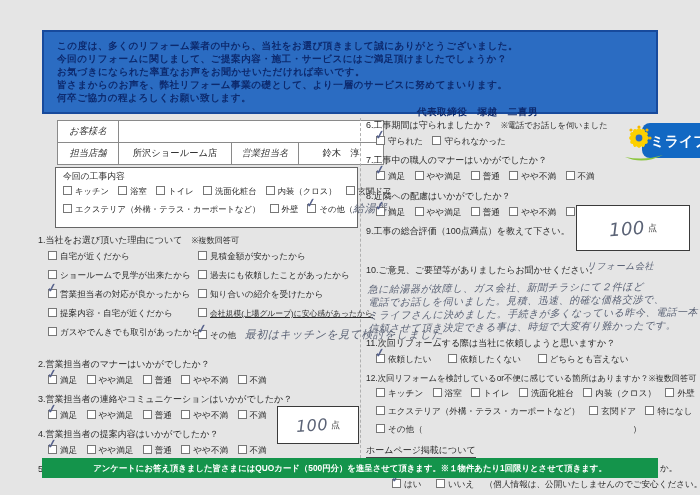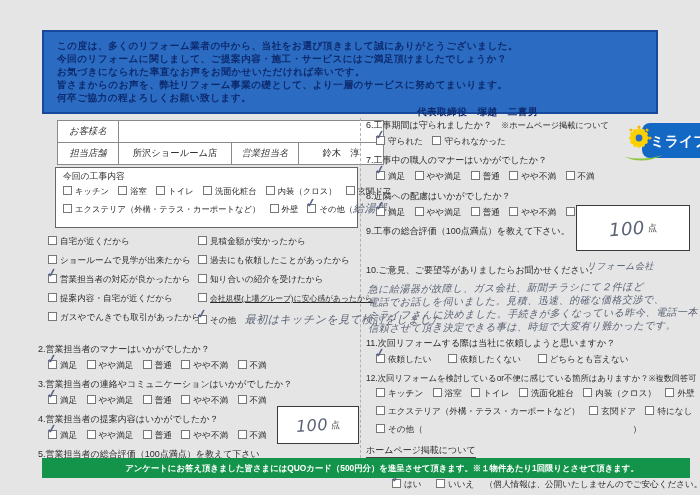--- a/index.html
+++ b/index.html
@@ -59,21 +59,21 @@
   .annot{position:absolute;right:38px;top:-4px;font-size:9px;}
 
   
   .hp-title{display:inline-block;border-bottom:1px solid #444;font-size:9px;margin:2px 0 5px 0;}
   .hp-q{margin:0 0 4px 14px;font-size:8.6px;}
   .hp-a{margin-left:26px;white-space:nowrap;font-size:8.6px;}
 
   
   .footer{position:absolute;left:42px;top:458px;width:616px;height:20px;background:#14944b;
           color:#fff;font-weight:bold;font-size:8.4px;text-align:center;line-height:20px;
-          white-space:nowrap;padding-left:32px;}
+          white-space:nowrap;}
 </style>
 </head>
 <body>
 
 <div class="page">
 
   <div class="letter">
     <p>この度は、多くのリフォーム業者の中から、当社をお選び頂きまして誠にありがとうございました。</p>
     <p>今回のリフォームに関しまして、ご提案内容・施工・サービスにはご満足頂けましたでしょうか？</p>
     <p>お気づきになられた率直なお声をお聞かせいただければ幸いです。</p>
@@ -137,20 +137,21 @@
       <span class="opt"><span class="cb"><span class="mark"></span></span><span>外壁</span></span>
       <span class="opt"><span class="cb"><span class="mark">✓</span></span><span>その他</span><span>（</span><span class="hand" style="font-size:11px;">給湯器</span><span>）</span></span>
     </div>
   </div>
 
   <div class="divider"></div>
 
   <div class="colL">
 
     <div>
+      <div class="qtitle"><span>1.当社をお選び頂いた理由について</span>　<span class="qnote">※複数回答可</span></div>
       <div class="grid2">
         <span class="opt"><span class="cb"><span class="mark"></span></span><span>自宅が近くだから</span></span>
         <span class="opt"><span class="cb"><span class="mark"></span></span><span>見積金額が安かったから</span></span>
         <span class="opt"><span class="cb"><span class="mark"></span></span><span>ショールームで見学が出来たから</span></span>
         <span class="opt"><span class="cb"><span class="mark"></span></span><span>過去にも依頼したことがあったから</span></span>
         <span class="opt"><span class="cb"><span class="mark">✓</span></span><span>営業担当者の対応が良かったから</span></span>
         <span class="opt"><span class="cb"><span class="mark"></span></span><span>知り合いの紹介を受けたから</span></span>
         <span class="opt"><span class="cb"><span class="mark"></span></span><span>提案内容・自宅が近くだから</span></span>
         <span class="opt tiny"><span class="cb"><span class="mark"></span></span><span>会社規模(上場グループ)に安心感があったから</span></span>
         <span class="opt"><span class="cb"><span class="mark"></span></span><span>ガスやでんきでも取引があったから</span></span>
@@ -197,21 +198,21 @@
   </div>
 
   <div class="scorebox sb5">
     <span class="hand score">100</span>
     <span class="unit">点</span>
   </div>
 
   <div class="colR">
 
     <div>
-      <div class="qtitle"><span>6.工事期間は守られましたか？</span>　<span class="qnote">※ホームページ掲載について</span></div>
+      <div class="qtitle"><span>6.工事期間は守られましたか？</span>　<span class="qnote">※電話でお話しを伺いました</span></div>
       <div class="optrow">
         <span class="opt"><span class="cb"><span class="mark">✓</span></span><span>守られた</span></span>
         <span class="opt"><span class="cb"><span class="mark"></span></span><span>守られなかった</span></span>
       </div>
     </div>
 
     <div>
       <div class="qtitle">7.工事中の職人のマナーはいかがでしたか？</div>
       <div class="optrow" style="margin-bottom:7px;">
         <span class="opt"><span class="cb"><span class="mark">✓</span></span><span>満足</span></span>

